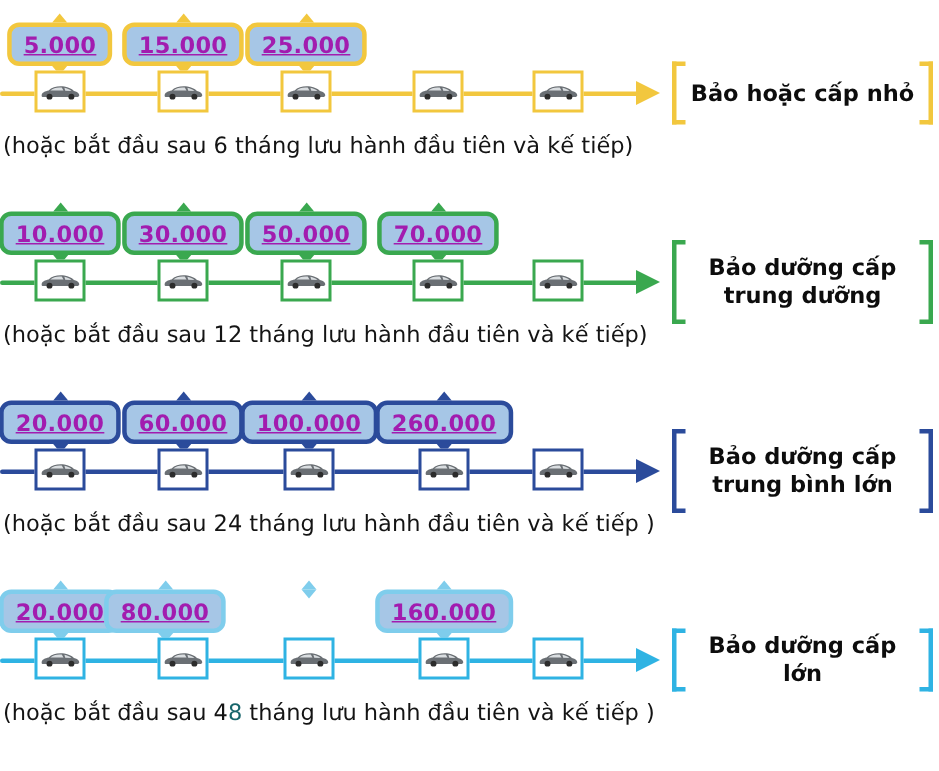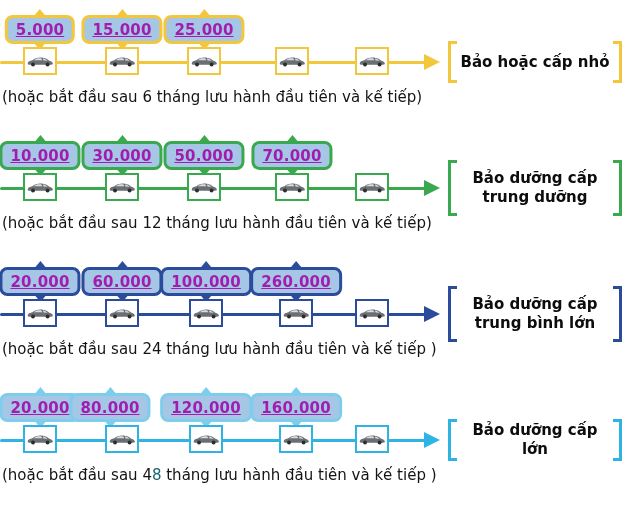--- a/index.html
+++ b/index.html
@@ -298,21 +298,20 @@
       <div class="label-box"><span>20.000</span></div>
       <div class="tail-down"></div>
     </div>
     <div class="milestone" style="left:110px">
       <div class="caret-up"></div>
       <div class="label-box"><span>80.000</span></div>
       <div class="tail-down"></div>
     </div>
     <div class="milestone" style="left:206px">
       <div class="caret-up"></div>
-      <div class="label-box"><span>120.000</span></div>
       <div class="tail-down"></div>
     </div>
     <div class="milestone" style="left:296px">
       <div class="caret-up"></div>
       <div class="label-box"><span>160.000</span></div>
       <div class="tail-down"></div>
     </div>
 
     <div class="car-box" style="left:40px">
         <svg class="car-svg" viewBox="0 0 48 22" width="28" height="13">

